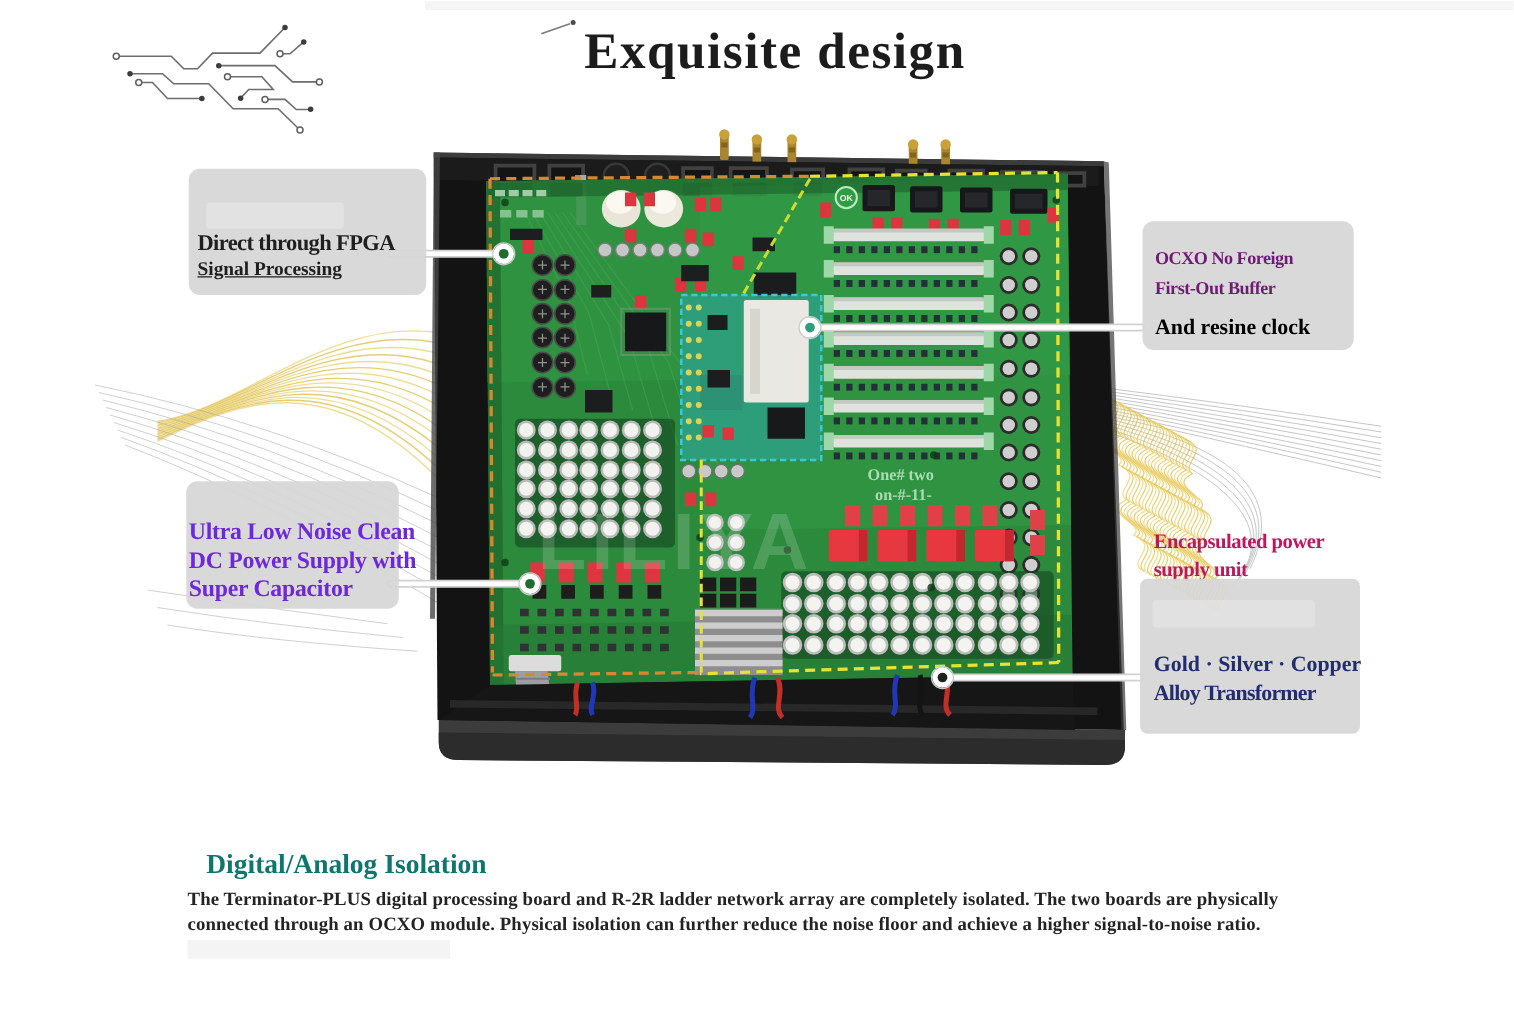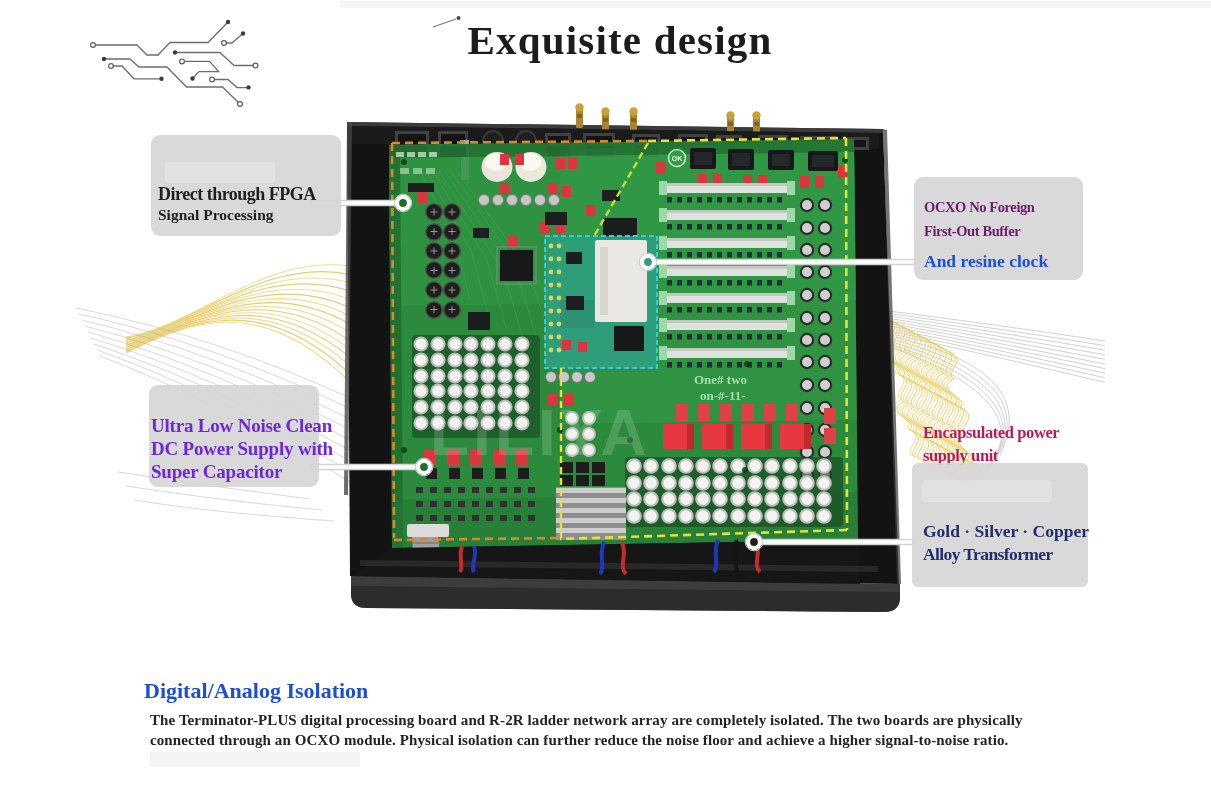--- a/index.html
+++ b/index.html
@@ -794,35 +794,35 @@
 </g>
 <rect x="340" y="1" width="871" height="7" fill="#aaaaaa" opacity="0.12"></rect>
 <path d="M433,27 L456,19" stroke="#7a7a7a" stroke-width="1.2"></path>
 <circle cx="458.5" cy="18" r="2" fill="#4a4a4a"></circle>
 </svg>
 
 <div class="abs" style="left:0;top:16px;width:1240px;text-align:center;font-weight:bold;font-size:41px;color:#1c1c1c;letter-spacing:1.2px;">Exquisite design</div>
 
 <div class="box" style="left:151px;top:135px;width:168px;height:101px;padding-left:22px;">
   <div class="abs" style="left:14px;top:27px;width:110px;height:21px;background:rgba(255,255,255,0.25);border-radius:3px;"></div>
-  <div class="abs t1" style="left:7px;top:48.5px;font-size:18px;letter-spacing:-0.5px;line-height:20px;white-space:nowrap;">Direct through FPGA<br><span style="font-size:15.5px;letter-spacing:0;">Signal Processing</span></div>
+  <div class="abs t1" style="left:7px;top:48.5px;font-size:18px;letter-spacing:-0.5px;line-height:20px;white-space:nowrap;">Direct through FPGA<br><span style="font-size:15.5px;letter-spacing:0;text-decoration:underline;">Signal Processing</span></div>
 </div>
 
 <div class="box" style="left:914px;top:177px;width:169px;height:103px;">
   <div class="abs" style="left:10px;top:19px;font-weight:bold;font-size:14.5px;letter-spacing:-0.4px;line-height:23.5px;color:#701a75;white-space:nowrap;">OCXO No Foreign<br>First-Out Buffer</div>
-  <div class="abs" style="left:10px;top:74px;font-weight:bold;font-size:17.5px;color:#1d4ed8;white-space:nowrap;">And resine clock</div>
+  <div class="abs" style="left:10px;top:74px;font-weight:bold;font-size:17.5px;color:#000000;white-space:nowrap;">And resine clock</div>
 </div>
 
 <div class="box" style="left:149px;top:385px;width:170px;height:102px;">
   <div class="abs" style="left:2px;top:28.5px;font-weight:bold;font-size:19px;letter-spacing:-0.2px;line-height:23px;color:#6d28d9;white-space:nowrap;">Ultra Low Noise Clean<br>DC Power Supply with<br>Super Capacitor</div>
 </div>
 
 <div class="abs" style="left:923px;top:421px;font-weight:bold;font-size:16.5px;letter-spacing:-0.4px;line-height:23px;color:#be185d;">Encapsulated power<br>supply unit</div>
 
 <div class="box" style="left:912px;top:463px;width:176px;height:124px;border-radius:6px;">
   <div class="abs" style="left:10px;top:17px;width:130px;height:22px;background:rgba(255,255,255,0.22);border-radius:3px;"></div>
   <div class="abs" style="left:11px;top:57px;font-weight:bold;font-size:17.5px;letter-spacing:0px;line-height:23px;color:#222d6e;white-space:nowrap;">Gold · Silver · Copper<br><span style="letter-spacing:-0.6px;">Alloy Transformer</span></div>
 </div>
 
-<div class="abs" style="left:144px;top:678px;font-weight:bold;font-size:22px;color:#1d4ed8;">Digital/Analog Isolation</div>
+<div class="abs" style="left:165px;top:678px;font-weight:bold;font-size:22px;color:#0f766e;">Digital/Analog Isolation</div>
 <div class="abs" style="left:150px;top:711px;font-weight:bold;font-size:15px;letter-spacing:0.1px;line-height:19.5px;color:#232323;">The Terminator-PLUS digital processing board and R-2R ladder network array are completely isolated. The two boards are physically<br>connected through an OCXO module. Physical isolation can further reduce the noise floor and achieve a higher signal-to-noise ratio.</div>
 
 <div class="abs" style="left:150px;top:752px;width:210px;height:15px;background:#f4f4f4;"></div>
 
 </body></html>

